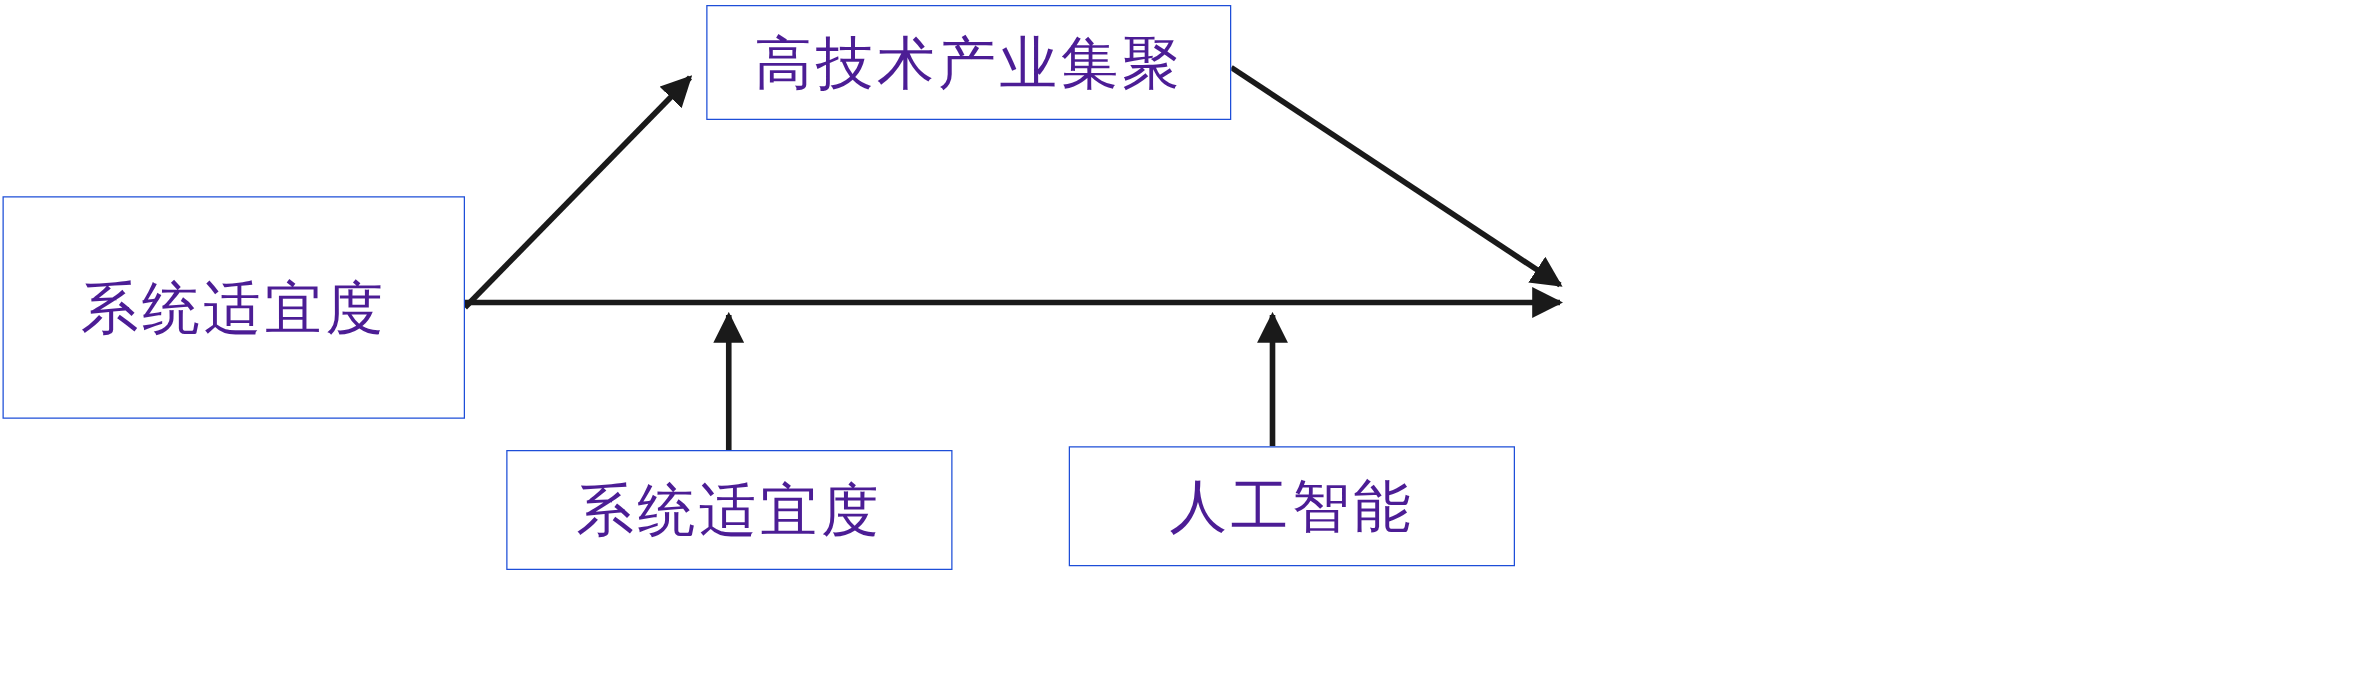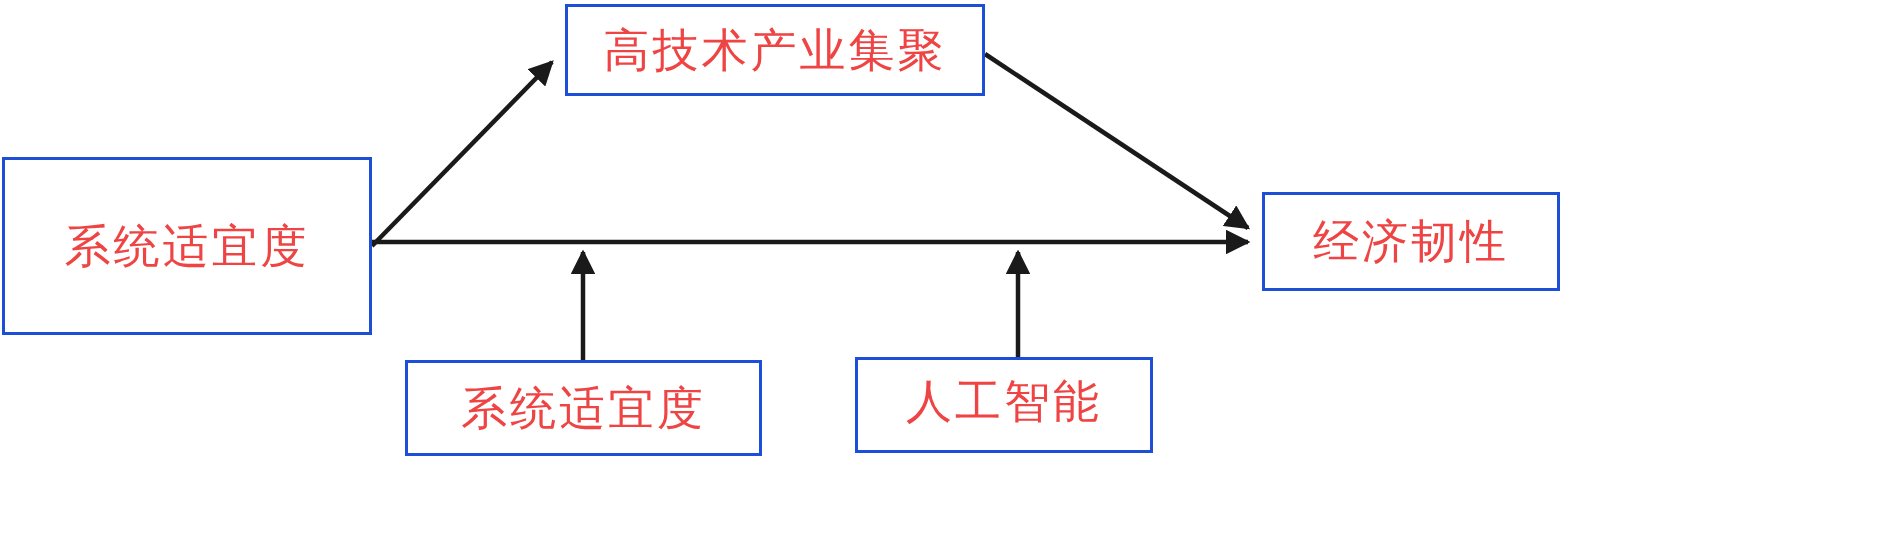--- a/index.html
+++ b/index.html
@@ -19,38 +19,38 @@
     position: absolute;
     left: 0;
     top: 0;
     width: 1894px;
     height: 542px;
     pointer-events: none;
   }
   .node {
     position: absolute;
     background: #ffffff;
-    border: 3px solid #1d4ed8;
+    border: 1px solid #1d4ed8;
     display: flex;
     flex-direction: column;
     align-items: center;
     justify-content: center;
     text-align: right;
-    color: #ef4444;
+    color: #4c1d95;
     font-size: 46px;
     line-height: 1.5;
     letter-spacing: 3px;
     box-sizing: border-box;
     z-index: 2;
   }
   .node-left        { left: 2px;    top: 157px; width: 370px; height: 178px; }
   .node-top         { left: 565px;  top: 4px;   width: 420px; height: 92px;  }
   .node-right       { left: 1262px; top: 192px; width: 298px; height: 99px;  }
   .node-bottom-left { left: 405px;  top: 360px; width: 357px; height: 96px;  }
-  .node-bottom-right{ left: 855px;  top: 357px; width: 298px; height: 96px; font-family: Liberation Mono, monospace;  }
+  .node-bottom-right{ left: 855px;  top: 357px; width: 357px; height: 96px;  }
   .node span { display: block; }
 </style>
 </head>
 <body>
 
 <div class="canvas">
 
   <svg class="arrow-layer" viewBox="0 0 1894 542" xmlns="http://www.w3.org/2000/svg">
     <defs>
       <marker id="arrowhead" viewBox="0 0 10 10" refX="9" refY="5" markerWidth="5.5" markerHeight="5.5" orient="auto-start-reverse">
@@ -65,23 +65,20 @@
   </svg>
 
   <div class="node node-left">
     <span>系统适宜度</span>
   </div>
 
   <div class="node node-top">
     <span>高技术产业集聚</span>
   </div>
 
-  <div class="node node-right">
-    <span>经济韧性</span>
-  </div>
 
   <div class="node node-bottom-left">
     <span>系统适宜度</span>
   </div>
 
   <div class="node node-bottom-right">
     <span>人工智能</span>
   </div>
 
 </div>

